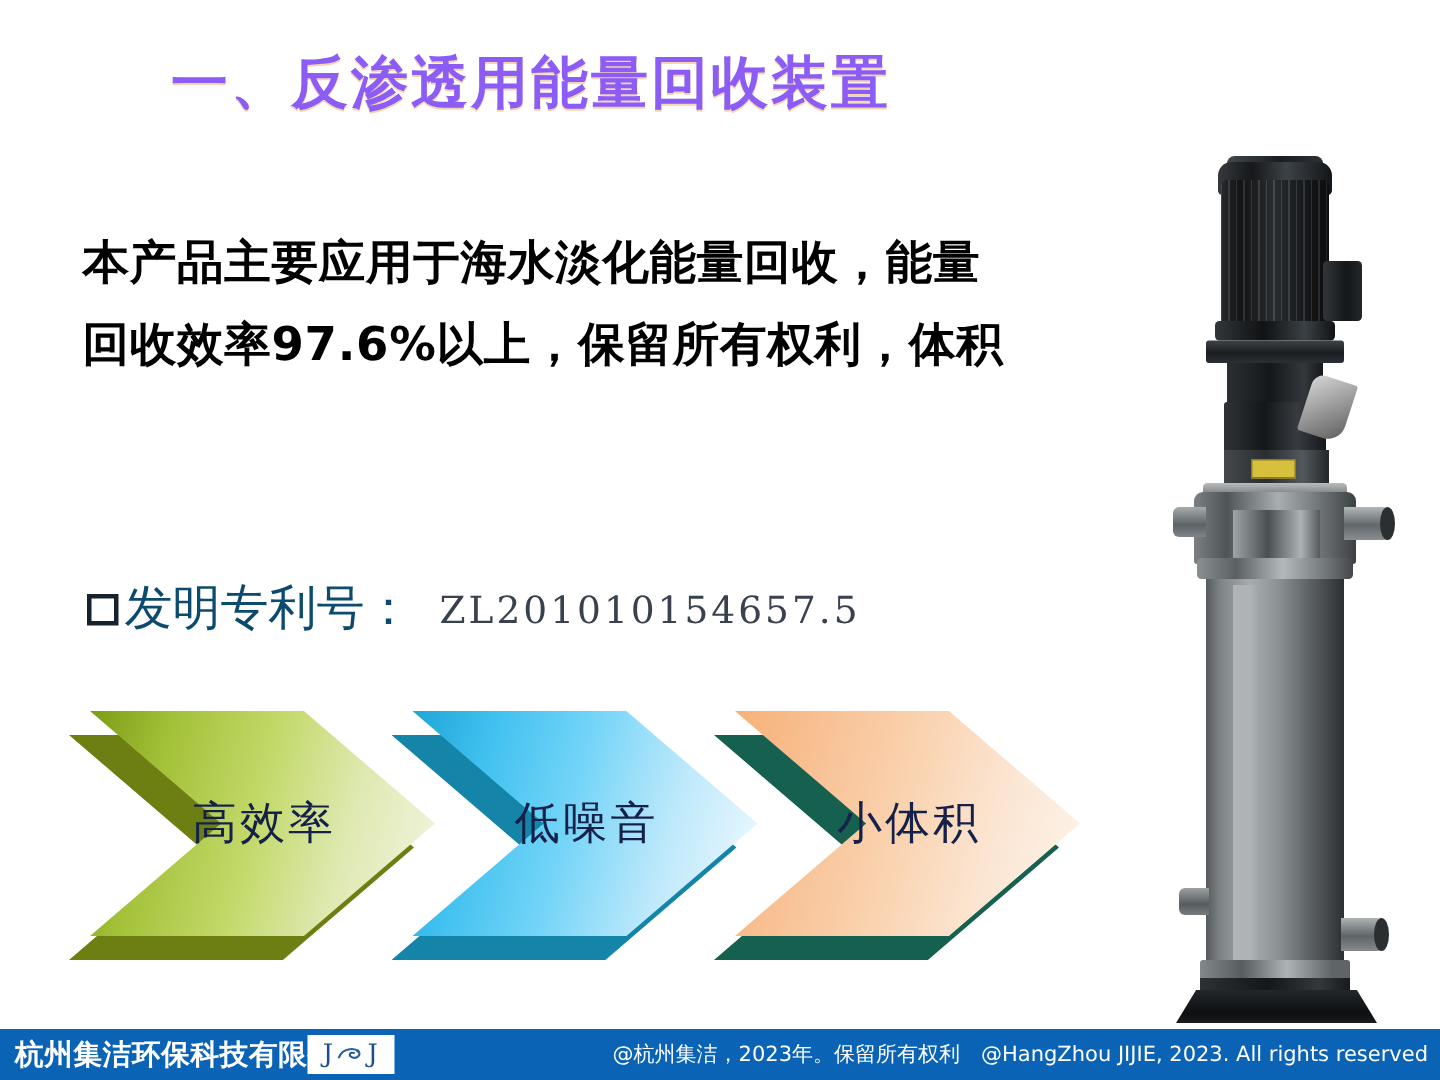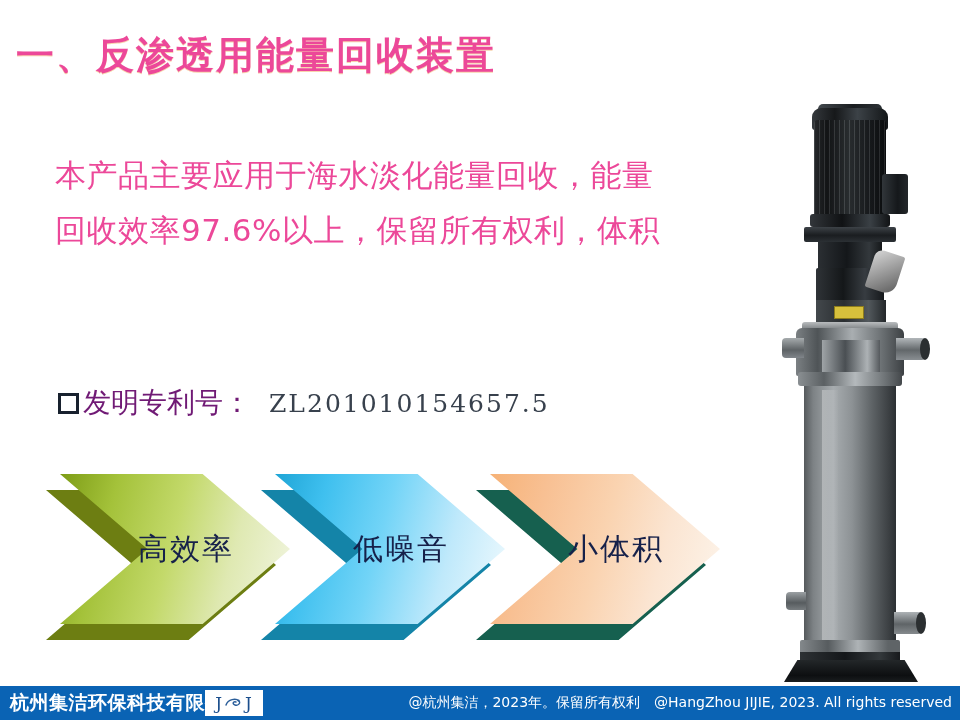--- a/index.html
+++ b/index.html
@@ -17,43 +17,43 @@
   .slide {
     position: absolute;
     inset: 0;
     background: #ffffff;
   }
 
   
   .title {
     position: absolute;
     top: 30px;
-    left: 16px;
+    left: 4px;
     width: 700px;
-    text-align: left;
+    text-align: center;
     font-size: 38px;
     font-weight: bold;
-    color: #ec4899;
+    color: #8b5cf6;
     letter-spacing: 2px;
     font-family: "DejaVu Sans", "Liberation Sans", sans-serif;
     white-space: nowrap;
     text-shadow: 0 1px 0 rgba(240,160,75,0.45);
   }
 
   
   .body-block {
     position: absolute;
     top: 148px;
     left: 55px;
     width: 640px;
   }
   .body-line {
     font-size: 31px;
-    font-weight: normal;
-    color: #ec4899;
+    font-weight: bold;
+    color: #000000;
     line-height: 55px;
     letter-spacing: 0.5px;
     font-family: "DejaVu Sans", "Liberation Sans", sans-serif;
     white-space: nowrap;
   }
 
   
   .patent-row {
     position: absolute;
     top: 384px;
@@ -65,22 +65,22 @@
   .bullet-square {
     display: inline-block;
     width: 15px;
     height: 15px;
     border: 3px solid #18212e;
     background: #ffffff;
     margin-right: 4px;
     flex: 0 0 auto;
   }
   .patent-label {
-    font-size: 28px;
-    color: #701a75;
+    font-size: 32px;
+    color: #0c4a6e;
     font-family: Liberation Serif, serif;
     letter-spacing: 0px;
   }
   .patent-value {
     font-size: 25px;
     color: #38414d;
     font-family: "DejaVu Serif", "Liberation Serif", serif;
     letter-spacing: 2px;
     margin-left: 18px;
   }
@@ -109,21 +109,21 @@
     -webkit-clip-path: polygon(0% 0%, 62% 0%, 100% 50%, 62% 100%, 0% 100%, 38% 50%);
     clip-path: polygon(0% 0%, 62% 0%, 100% 50%, 62% 100%, 0% 100%, 38% 50%);
   }
   .chev .shadow-face {
     transform: translate(-14px, 16px);
   }
   .chev-label {
     position: absolute;
     top: 50%;
     transform: translateY(-50%);
-    left: 78px;
+    left: 68px;
     font-size: 30px;
     color: #16214a;
     font-family: "DejaVu Serif", "Liberation Serif", serif;
     letter-spacing: 2px;
     white-space: nowrap;
     z-index: 5;
   }
 
   
   #chev-1 { left: 0px; }

